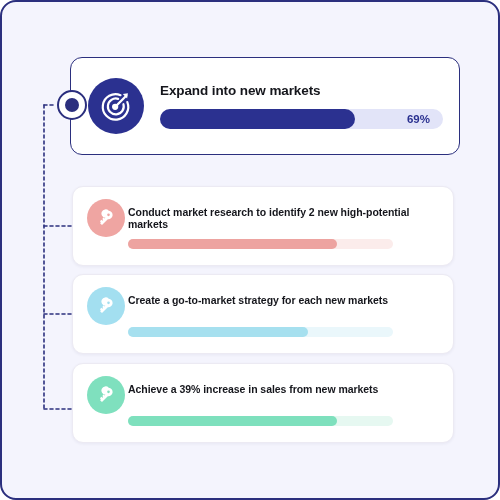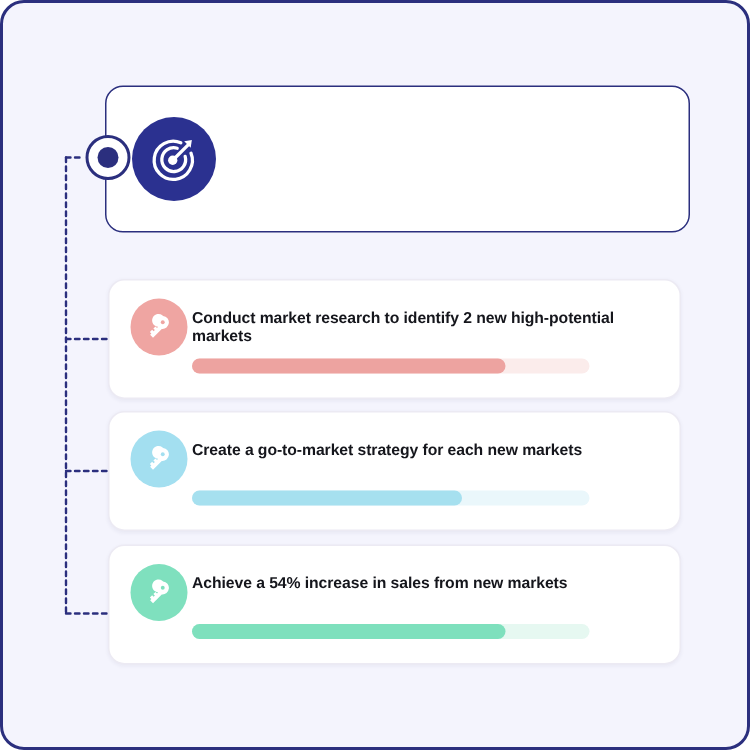--- a/index.html
+++ b/index.html
@@ -221,20 +221,29 @@
           <path d="M34.5 21.5A11.2 11.2 0 1 1 27 13.9"></path>
         </g>
         <circle cx="22.8" cy="25.2" r="4.4" fill="#ffffff"></circle>
         <g stroke="#ffffff" stroke-width="3.1" stroke-linecap="round" stroke-linejoin="round" fill="none">
           <path d="M22.8 25.2 L38.5 9.6"></path>
         </g>
         <path d="M33.6 7.2 L40.8 6.1 L39.7 13.4 Z" fill="#ffffff"></path>
       </svg>
     </div>
 
+    <div class="goal-body">
+      <div class="goal-title">Expand into new markets</div>
+
+      <div class="goal-progress-row">
+        <div class="goal-track" style="background: rgb(226, 228, 248);"></div>
+        <div class="goal-fill" style="background: rgb(43, 49, 144); width: 69%;"></div>
+        <div class="goal-pct" style="color: rgb(43, 49, 144);">69%</div>
+      </div>
+    </div>
   </div>
 
   <div class="sub-card s0">
     <div class="sub-icon" style="background: rgb(239, 165, 162);">
       <svg width="20" height="20" viewBox="0 0 24 24" aria-hidden="true">
         <path d="M15.3 3.2a5.1 5.1 0 1 0-4.0 8.6l-0.9 0.9-1.2-1.2-1.7 1.7 1.2 1.2-1.0 1.0-1.2-1.2-1.8 1.8 1.2 1.2-1.0 1.0 2.3 2.3 7.0-7.0a5.1 5.1 0 0 0 1.1-10.3z" fill="#ffffff"></path>
         <circle cx="15.0" cy="8.2" r="1.55" fill="#efa5a2"></circle>
       </svg>
     </div>
     <div class="sub-title">Conduct market research to identify 2 new high-potential markets</div>
@@ -256,19 +265,19 @@
     </div>
   </div>
 
   <div class="sub-card s2">
     <div class="sub-icon" style="background: rgb(127, 224, 190);">
       <svg width="20" height="20" viewBox="0 0 24 24" aria-hidden="true">
         <path d="M15.3 3.2a5.1 5.1 0 1 0-4.0 8.6l-0.9 0.9-1.2-1.2-1.7 1.7 1.2 1.2-1.0 1.0-1.2-1.2-1.8 1.8 1.2 1.2-1.0 1.0 2.3 2.3 7.0-7.0a5.1 5.1 0 0 0 1.1-10.3z" fill="#ffffff"></path>
         <circle cx="15.0" cy="8.2" r="1.55" fill="#7fe0be"></circle>
       </svg>
     </div>
-    <div class="sub-title">Achieve a 54% increase in sales from new markets</div>
+    <div class="sub-title">Achieve a 39% increase in sales from new markets</div>
     <div class="sub-track" style="background: rgb(230, 248, 241);">
       <div class="sub-fill" style="background: rgb(126, 224, 189); width: 79%;"></div>
     </div>
   </div>
 
 </div>
 
 </body></html>

